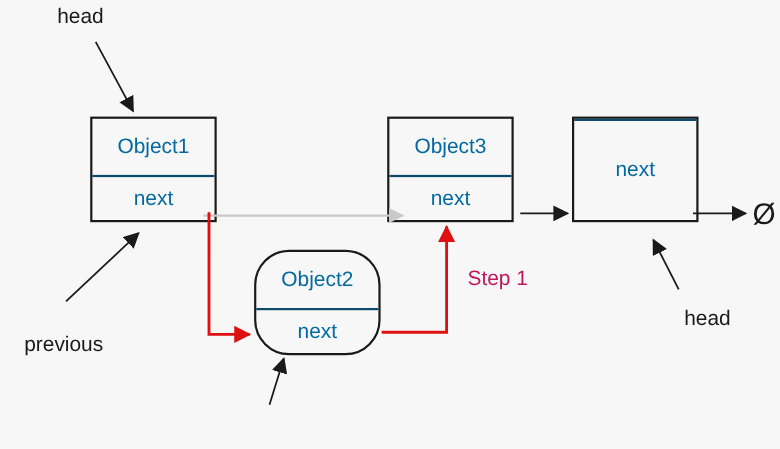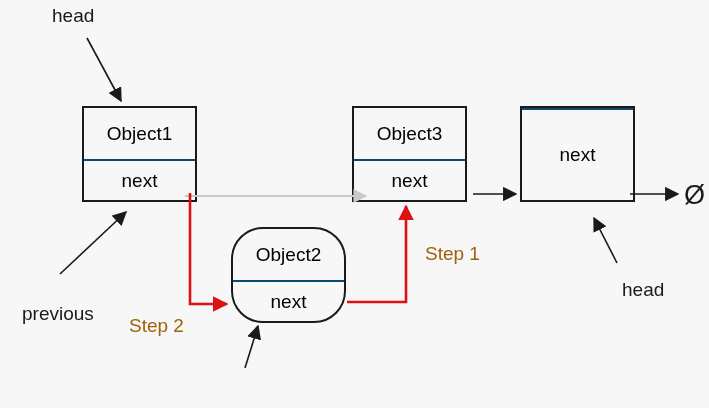--- a/index.html
+++ b/index.html
@@ -17,41 +17,41 @@
     position:absolute;left:0;top:0;width:709px;height:408px;
     pointer-events:none;
   }
   .node{
     position:absolute;
     width:115px;height:96px;
     border:2px solid #1a1a1a;
     box-sizing:border-box;
     display:flex;flex-direction:column;
     background:transparent;
-    color:#000000;
+    color:#0369a1;
     font-size:19px;
   }
   .node .cell-title{
     height:51px;box-sizing:border-box;
     display:flex;align-items:center;justify-content:center;
   }
   .node .cell-next{
     flex:1;border-top:2px solid #0c4a6e;box-sizing:border-box;
     display:flex;align-items:center;justify-content:center;
   }
   #node-object1{left:82px;top:106px;}
   #node-object2{left:231px;top:227px;border-radius:32px;}
   #node-object3{left:352px;top:106px;}
   #node-object4{left:520px;top:106px;}
   .lbl{
     position:absolute;
     font-size:19px;color:#1a1a1a;
     white-space:nowrap;
   }
-  .lbl.red{color:#a16207;}
+  .lbl.red{color:#be185d;}
   #lbl-head{left:52px;top:5px;}
   #lbl-previous{left:22px;top:275px;margin-top:28px;}
   #lbl-step2{left:129px;top:315px;}
   #lbl-new-node{left:207px;top:372px;}
   #lbl-step1{left:425px;top:243px;}
   #lbl-tail{left:622px;top:279px;}
   #lbl-null{left:684px;top:180px;font-size:27px;}
   .black-line{stroke:#1a1a1a;stroke-width:1.6;fill:none;}
   .gray-line{stroke:#c9c9c9;stroke-width:2;fill:none;}
   .red-line{stroke:#dd1111;stroke-width:2.6;fill:none;}
@@ -72,21 +72,20 @@
   <div class="node" id="node-object3">
     <div class="cell-title">Object3</div>
     <div class="cell-next">next</div>
   </div>
   <div class="node" id="node-object4">
     <div class="cell-next">next</div>
   </div>
 
   <div class="lbl" id="lbl-head">head</div>
   <div class="lbl" id="lbl-previous">previous</div>
-  <div class="lbl red" id="lbl-step2">Step 2</div>
   <div class="lbl red" id="lbl-step1">Step 1</div>
   <div class="lbl" id="lbl-tail">head</div>
   <div class="lbl" id="lbl-null">Ø</div>
 
   <svg class="arrows" viewBox="0 0 709 408" xmlns="http://www.w3.org/2000/svg">
     <defs>
       <marker id="ah-black" viewBox="0 0 10 10" refX="9" refY="5" markerWidth="9" markerHeight="9" orient="auto-start-reverse">
         <path d="M0,0 L10,5 L0,10 z" fill="#1a1a1a"></path>
       </marker>
       <marker id="ah-gray" viewBox="0 0 10 10" refX="9" refY="5" markerWidth="7" markerHeight="7" orient="auto-start-reverse">

